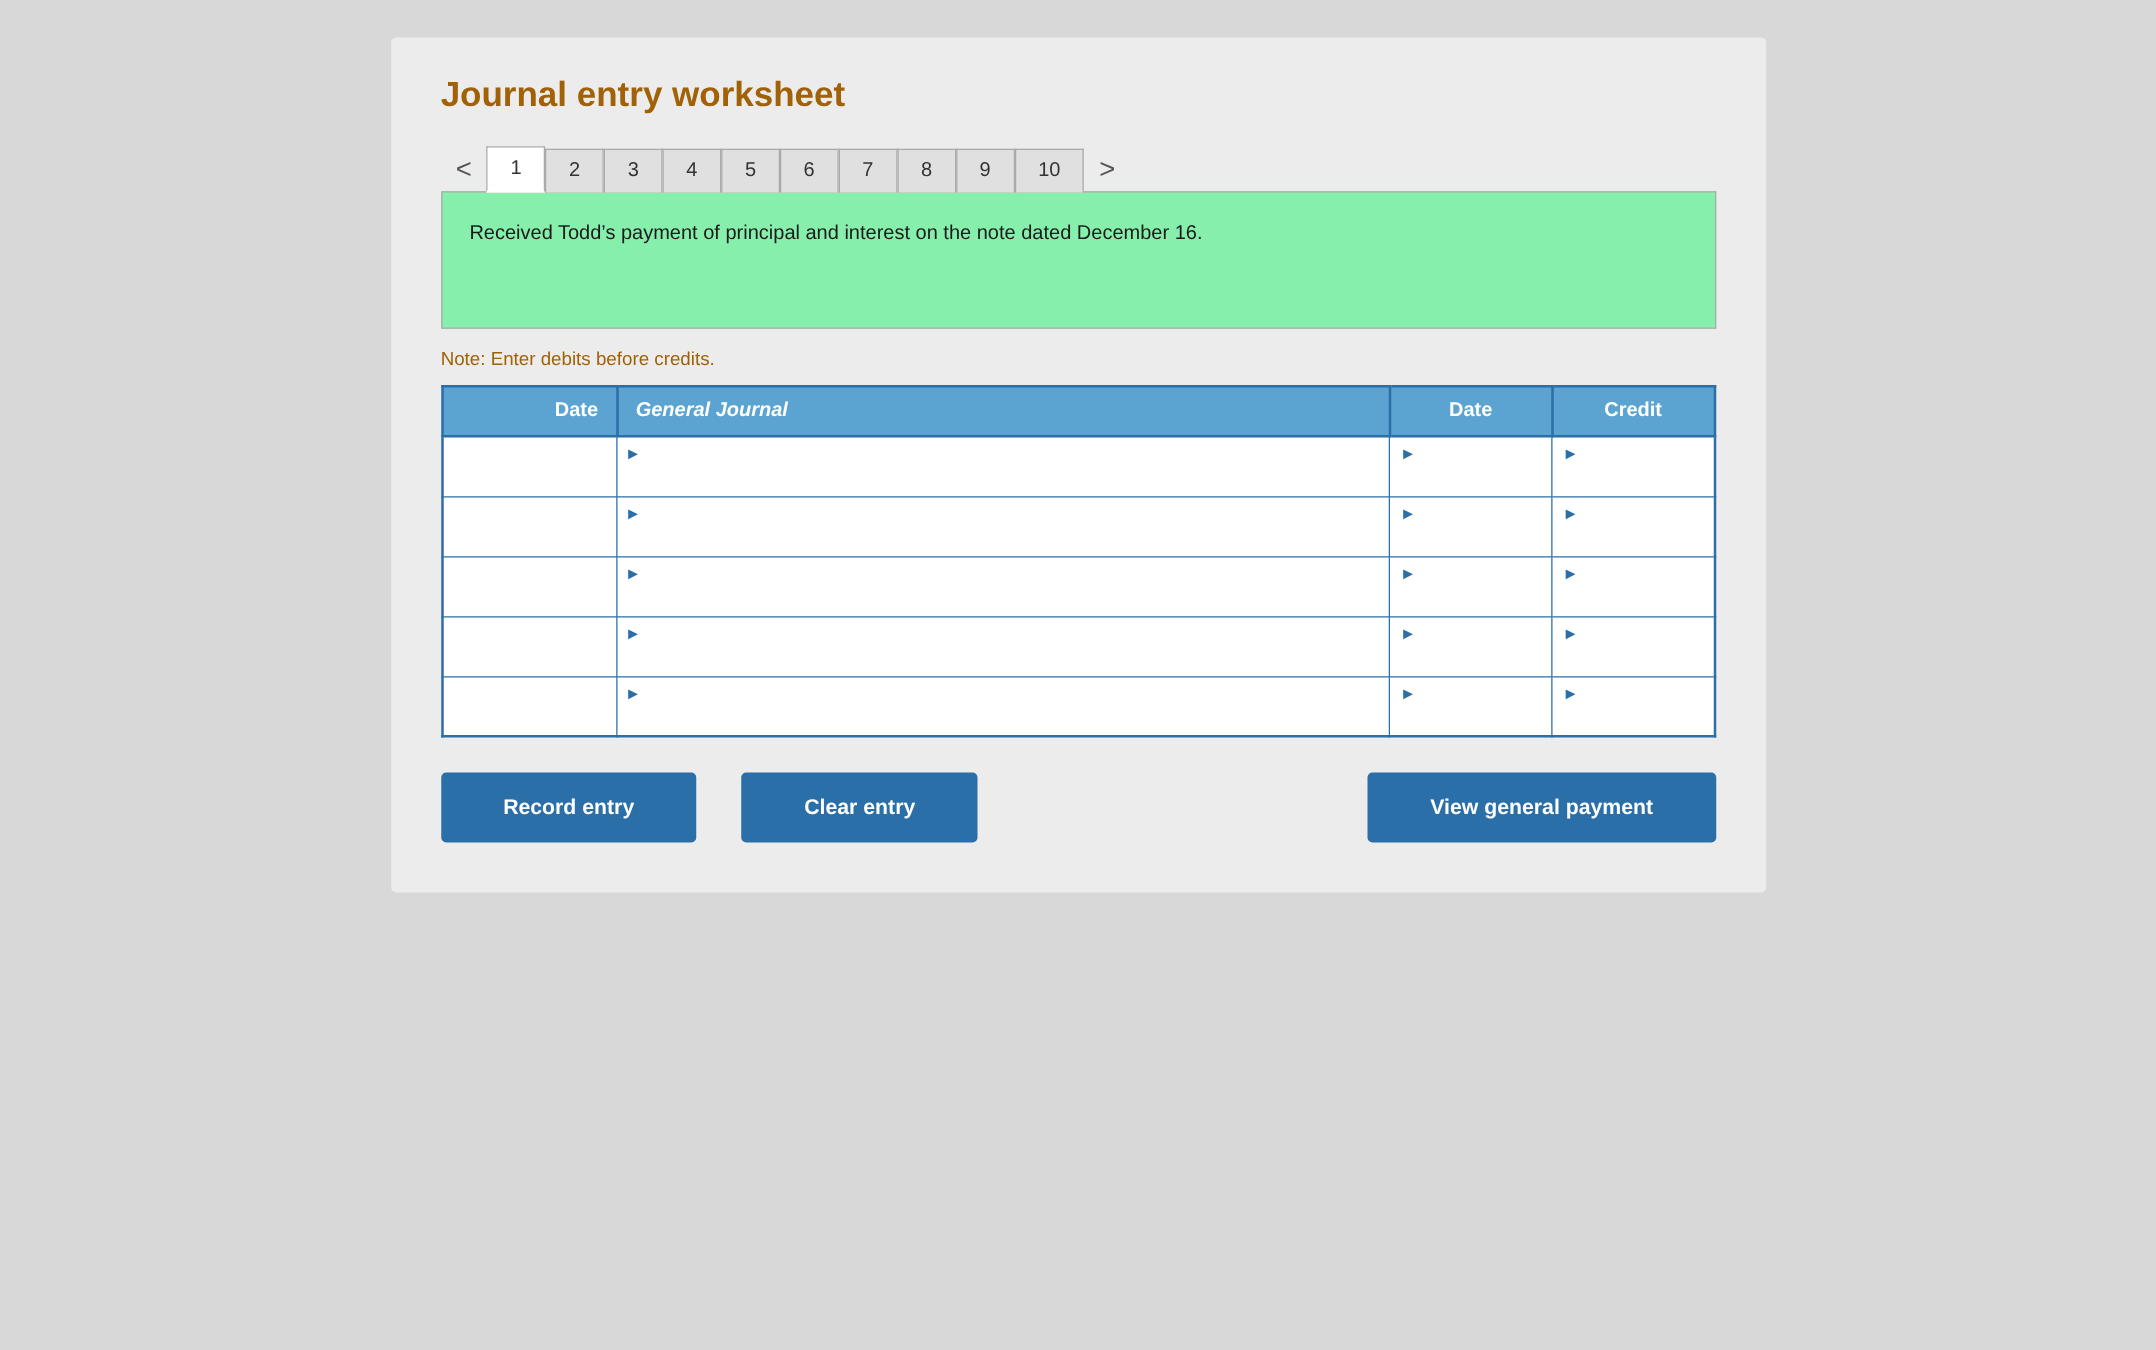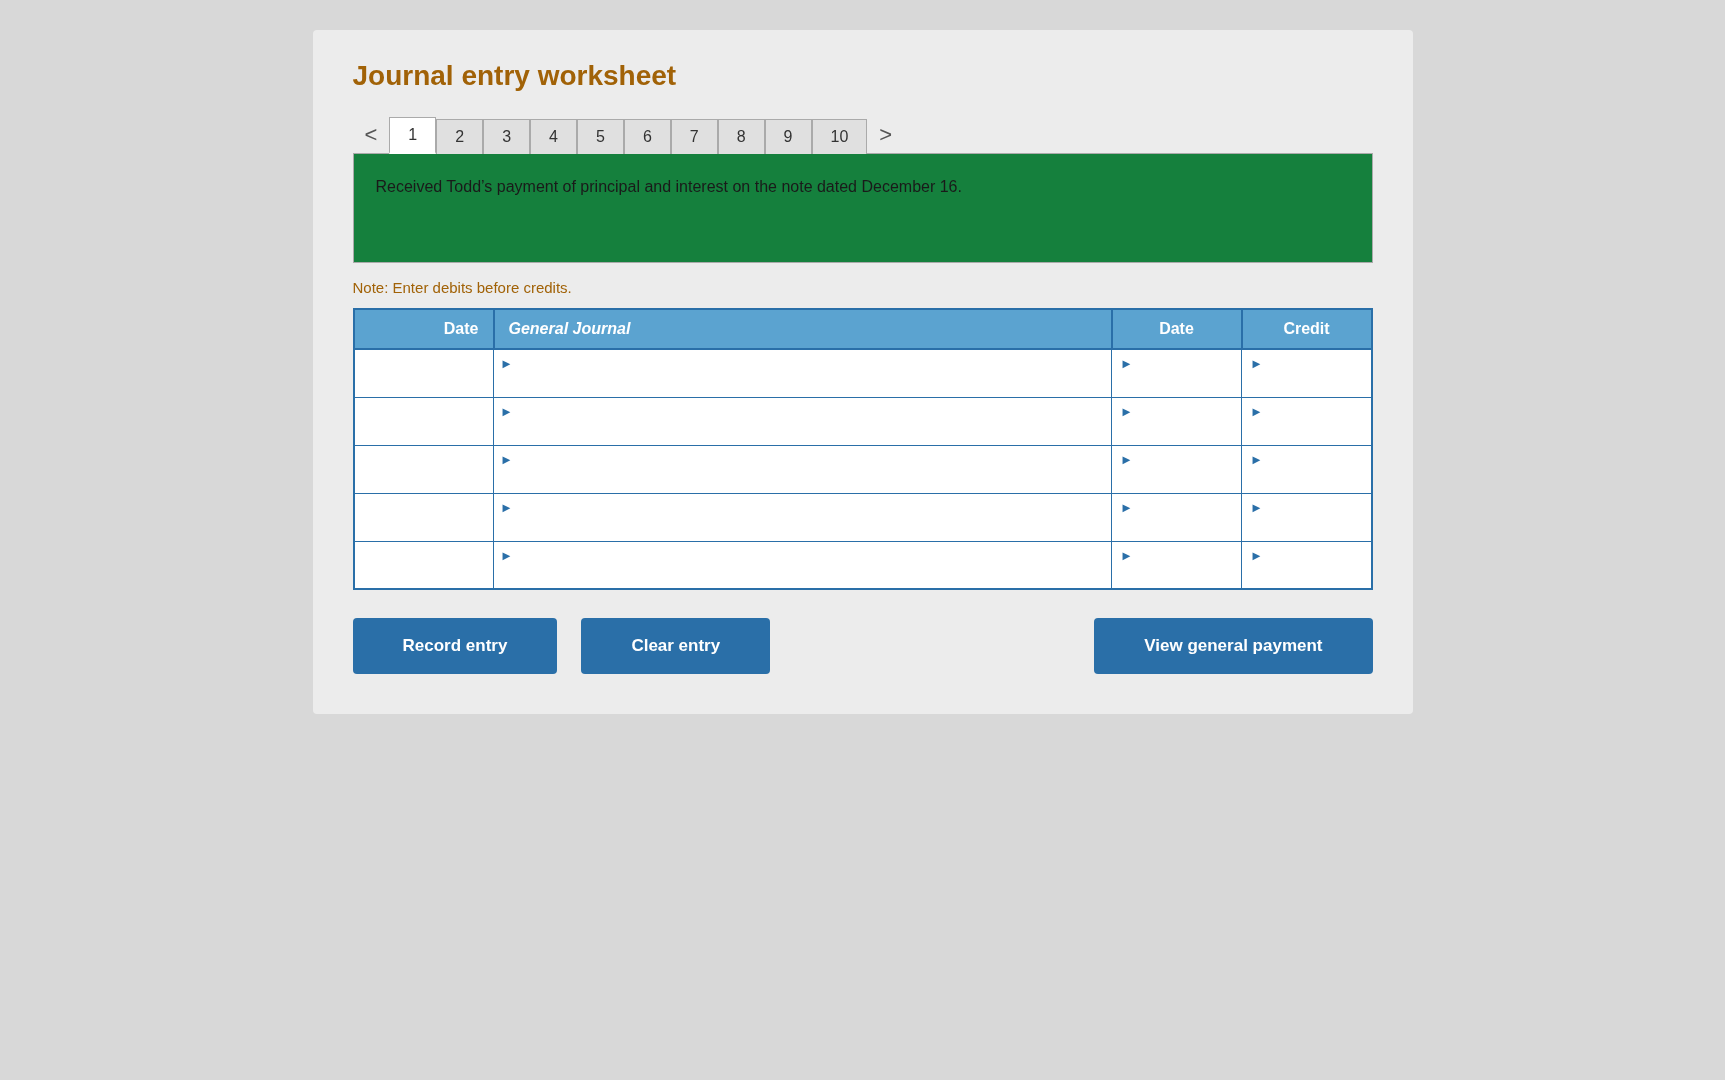--- a/index.html
+++ b/index.html
@@ -62,21 +62,21 @@
     .tab-item.active {
       background: #fff;
       border: 1px solid #aaa;
       border-bottom: 2px solid #fff;
       font-weight: normal;
       position: relative;
       z-index: 2;
     }
 
     .description-box {
-      background: #15803d;
+      background: #86efac;
       border: 1px solid #aaa;
       padding: 20px 22px 30px 22px;
       font-size: 16px;
       color: #1a1a1a;
       line-height: 1.6;
       margin-top: -1px;
       min-height: 110px;
     }
 
     .note-text {
@@ -151,21 +151,21 @@
       background: transparent;
       font-size: 15px;
       color: #222;
       padding: 2px 4px;
     }
 
     
     .button-row {
       display: flex;
       align-items: center;
-      gap: 4px;
+      gap: 16px;
       justify-content: flex-start;
     }
 
     .btn {
       padding: 18px 50px;
       font-size: 17px;
       font-weight: bold;
       color: #fff;
       background: #2a6fa8;
       border: none;

